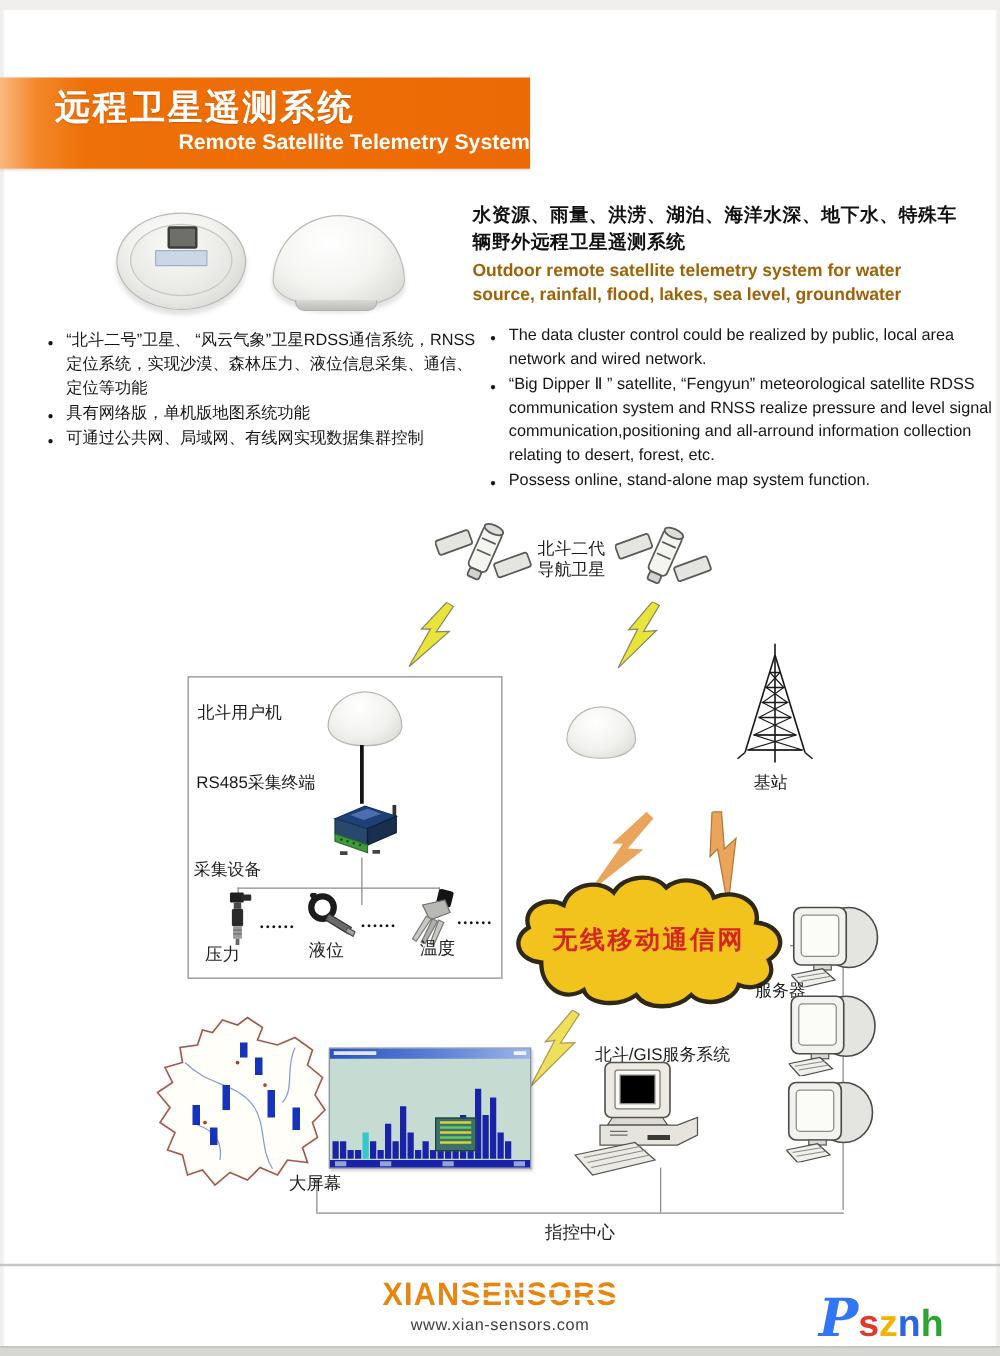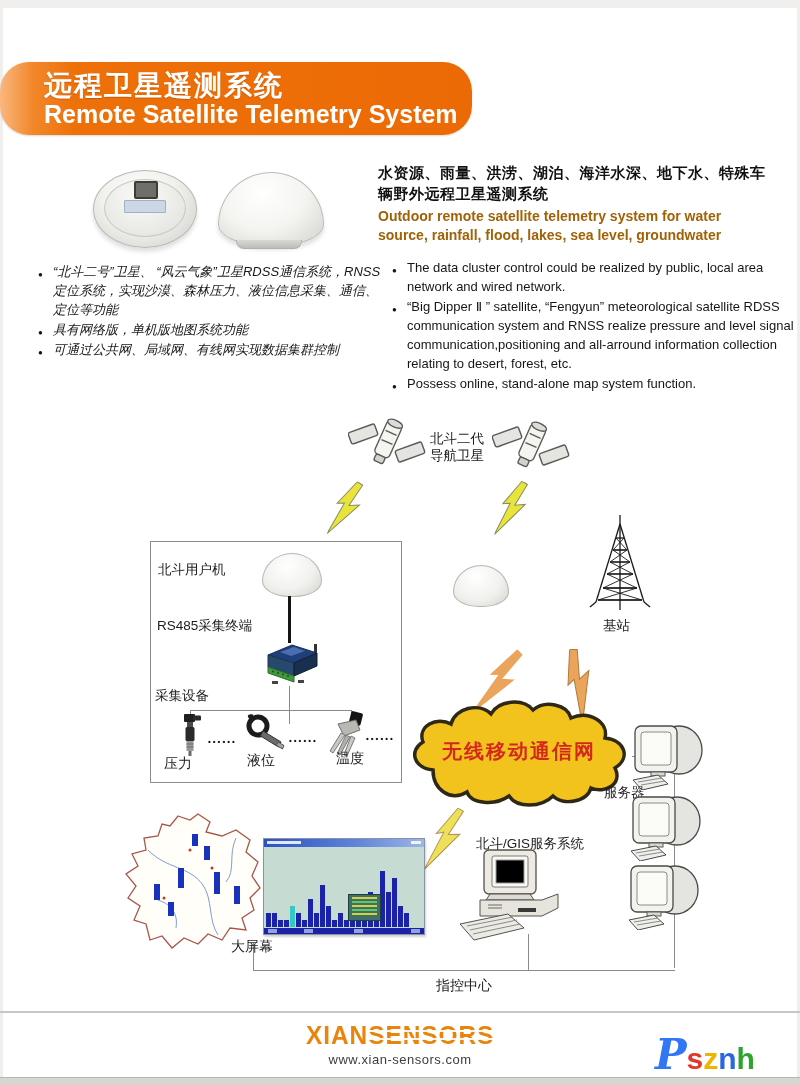--- a/index.html
+++ b/index.html
@@ -4,27 +4,27 @@
 <style>
   html,body{margin:0;padding:0;background:#e9e9e7;}
   .page{position:relative;width:800px;height:1085px;background:#ffffff;margin:0 auto;overflow:hidden;
         font-family:"Liberation Sans","DejaVu Sans",sans-serif;color:#1a1a1a;}
   .abs{position:absolute;}
   .edge-top{left:0;top:0;width:800px;height:8px;background:#f0efed;}
   .edge-left{left:0;top:0;width:3px;height:1085px;background:#f0efed;}
   .edge-right{right:0;top:0;width:3px;height:1085px;background:#f0efed;}
 
   
-  .banner{left:0;top:62px;width:472px;height:73px;
+  .banner{left:0;top:62px;width:424px;height:73px;
     background:linear-gradient(90deg,#f9b87f 0%,#f2872a 7%,#ee7008 16%,#ec6a05 100%);
-    box-shadow:0 1px 2px rgba(0,0,0,.15);border-radius:29px;}
+    box-shadow:0 1px 2px rgba(0,0,0,.15);}
   .banner-inner{padding:8px 0 0 44px;}
   .banner-title{color:#fff;font-size:28px;font-weight:bold;letter-spacing:2px;line-height:32px;
     text-shadow:0 1px 1px rgba(150,60,0,.4);}
-  .banner-sub{color:#fff;font-size:25px;font-weight:bold;line-height:24px;}
+  .banner-sub{color:#fff;font-size:17px;font-weight:bold;line-height:24px;text-align:right;}
 
   
   .disc-outer{left:93px;top:170px;width:102px;height:76px;border-radius:50%;
     background:radial-gradient(ellipse at 45% 35%,#ffffff 0%,#f2f2ef 45%,#d9d9d5 80%,#c3c3bf 100%);
     border:1px solid #b9b9b4;box-shadow:0 4px 4px rgba(0,0,0,.12);}
   .disc-ring{left:104px;top:179px;width:80px;height:56px;border-radius:50%;border:1px solid #c8c8c3;
     background:radial-gradient(ellipse at 45% 30%,#fbfbf9,#e6e6e2 75%,#d5d5d1);}
   .disc-core{left:134px;top:181px;width:20px;height:14px;background:#6f6f6a;border:2px solid #3c3c38;border-radius:2px;}
   .disc-tag{left:124px;top:200px;width:40px;height:11px;background:#ccd7e6;border:1px solid #9fb0c8;border-radius:1px;}
   .dome-big{left:218px;top:172px;width:104px;height:72px;
@@ -34,21 +34,21 @@
   .dome-big-base{left:236px;top:240px;width:64px;height:8px;border-radius:0 0 8px 8px;
     background:linear-gradient(#d8d8d4,#bdbdb8);border:1px solid #b2b2ad;border-top:none;}
 
   
   .headline{left:378px;top:162px;width:414px;}
   .headline-cn{font-size:15px;font-weight:bold;line-height:21px;letter-spacing:.5px;color:#111;}
   .headline-en{font-size:14px;font-weight:bold;line-height:19px;color:#a16207;margin-top:3px;}
   .bullets{list-style:none;margin:0;padding:0;font-size:13px;line-height:19px;color:#161616;}
   .bullets li{position:relative;padding-left:15px;margin-bottom:1px;}
   .bullets li::before{content:"●";position:absolute;left:0;top:3px;font-size:8px;}
-  .bullets-cn{left:38px;top:262px;width:350px;font-style:italic;}
+  .bullets-cn{left:38px;top:262px;width:350px;}
   .bullets-en{left:392px;top:258px;width:402px;}
 
   
   .lbl{font-size:13.5px;color:#1c1c1c;white-space:nowrap;line-height:17px;}
   .line{background:#8a8a8a;}
   .dots{font-size:8px;letter-spacing:2px;color:#111;font-weight:bold;white-space:nowrap;}
 
   .collection-box{left:150px;top:541px;width:250px;height:240px;border:1px solid #8c8c8c;background:transparent;}
   .dome-sm{border-radius:50% 50% 46% 46% / 64% 64% 36% 36%;
     background:radial-gradient(ellipse at 42% 28%,#ffffff 0%,#f1f1ee 55%,#d6d6d2 95%);

